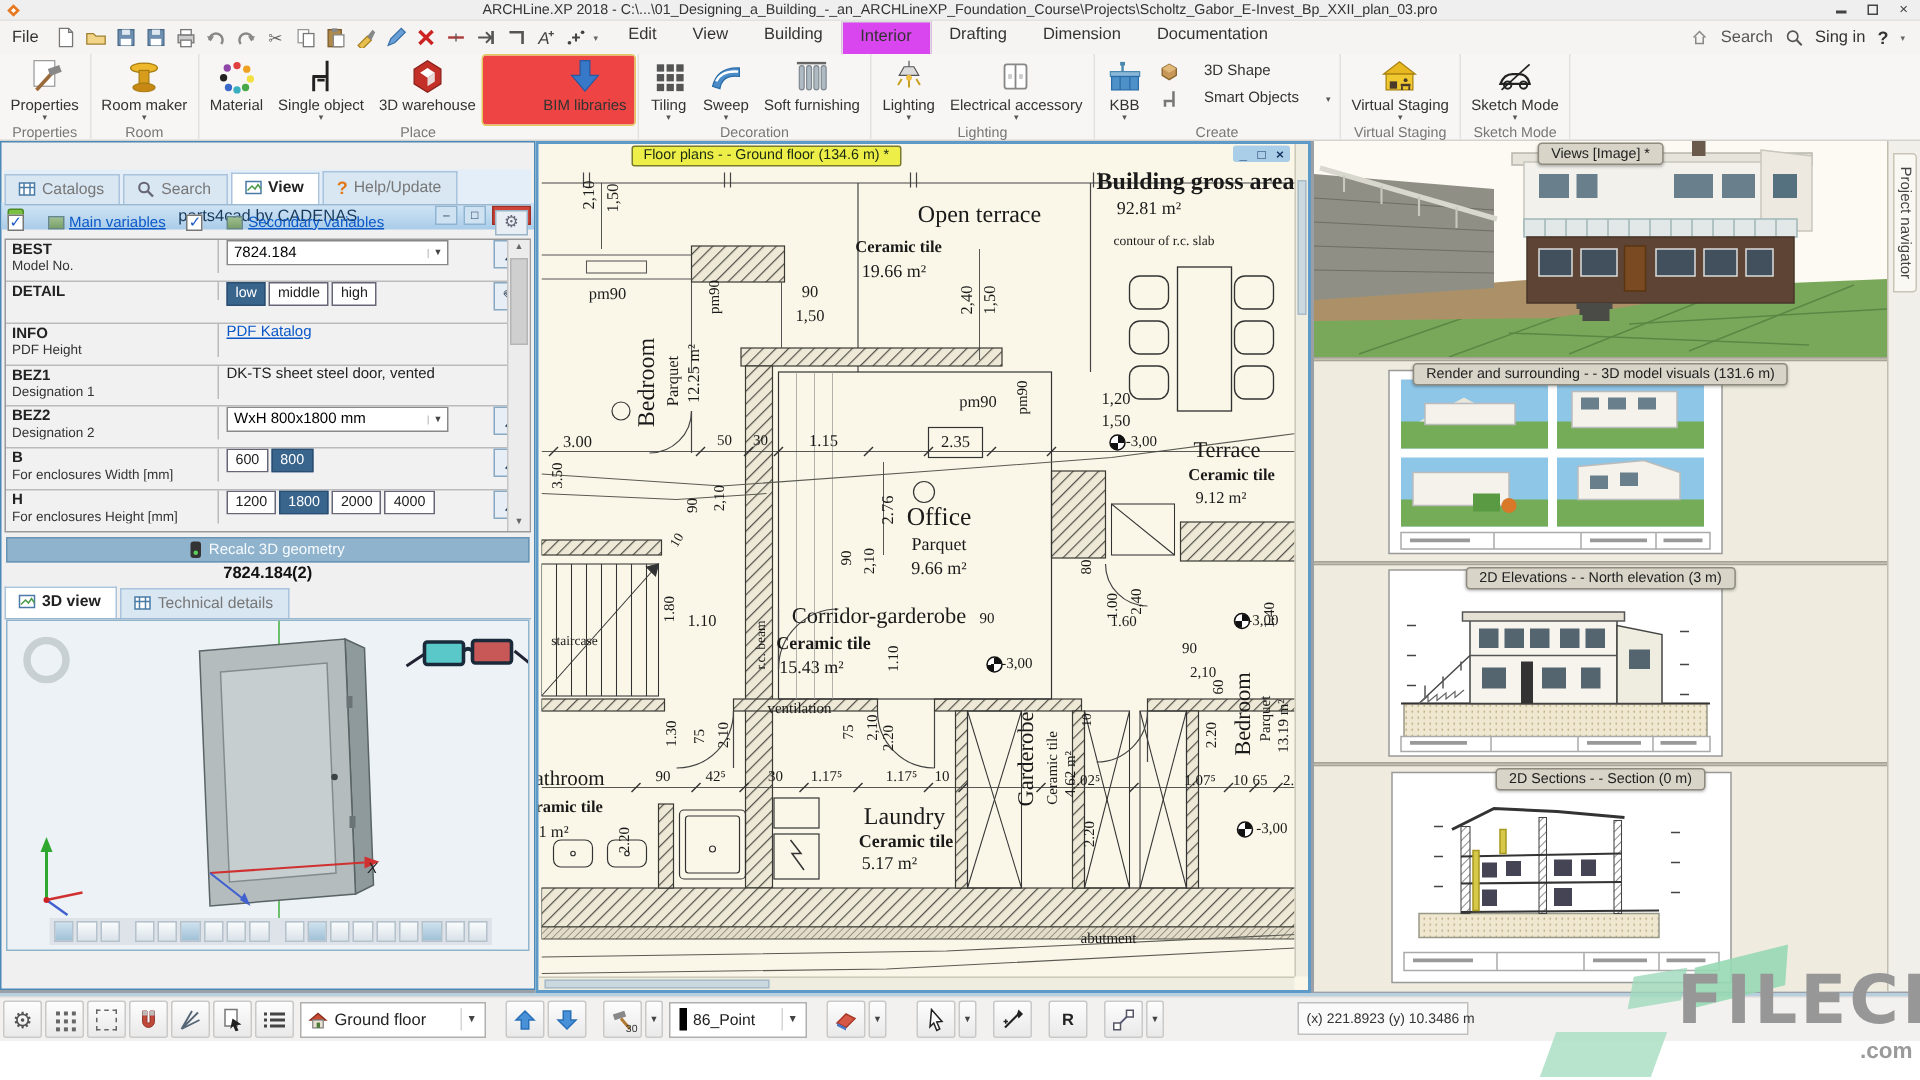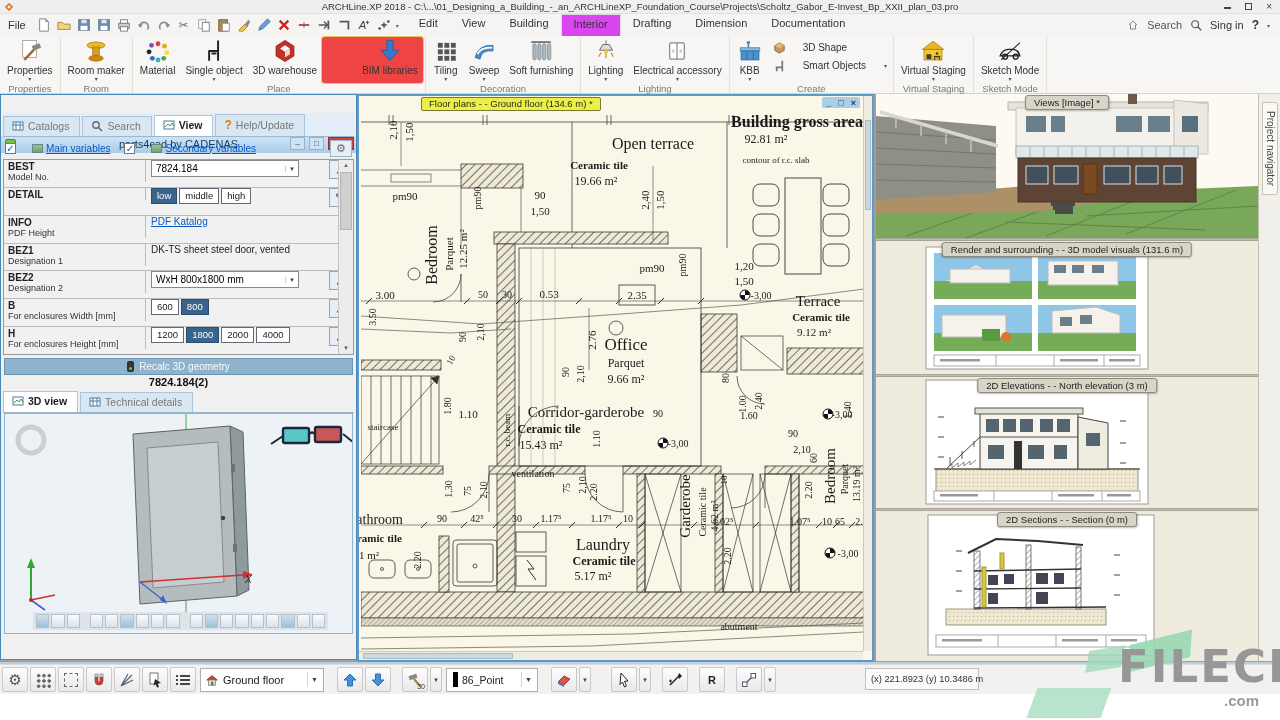--- a/index.html
+++ b/index.html
@@ -131,21 +131,21 @@
   .nsplit { position:absolute; left:0; width:382px; height:3px; background:#c2beb0; border-top:1px solid #a7a396; border-bottom:1px solid #a7a396;}
   #navstrip { position:absolute; left:1258px; top:0; width:22px; height:567px; background:#f1efe9; border-left:1px solid #c2beb0;}
   #navstrip .vlabel { margin:8px auto 0 auto; writing-mode:vertical-rl; font-size:10px; color:#444; background:#faf8f2;
     border:1px solid #c8c4b6; border-radius:0 3px 3px 0; padding:8px 1px; width:16px; text-align:center;}
   #filecr { position:absolute; left:1020px; top:630px; width:260px; height:90px; z-index:9;}
   #filecr .gsh { position:absolute; }
   #filecr .g1 { left:108px; top:8px; width:64px; height:26px; background:#97d8b4; transform:rotate(-14deg) skewX(-18deg); opacity:.9;}
   #filecr .g2 { left:12px; top:58px; width:74px; height:30px; background:#abdfc6; transform:skewX(-20deg); opacity:.85;}
   #filecr .g3 { left:68px; top:18px; width:34px; height:22px; background:#9fd9bd; transform:skewX(-20deg) rotate(-10deg); opacity:.8;}
   #filecr .ftxt { position:absolute; left:98px; top:10px; font-size:45px; font-weight:bold; color:#979797; letter-spacing:2px; font-family:"DejaVu Sans", sans-serif;}
-  #filecr .fcom { position:absolute; left:204px; top:62px; font-size:15px; font-weight:bold; color:#9a9a9a;}
+  #filecr .fcom { position:absolute; left:220px; top:62px; font-size:15px; font-weight:bold; color:#9a9a9a;}
 
   
   #sb-line { position:absolute; left:0; top:662px; width:1280px; height:2px; background:#b8cfe0;}
   #statusbar { position:absolute; left:0; top:664px; width:1280px; height:30px; background:#f2f1ef; border-top:1px solid #dadada;
     display:flex; align-items:center; padding-left:2px; gap:2px;}
   .sbtn { width:26px; height:25px; border:1px solid #c9c9c9; background:linear-gradient(#fdfdfd,#e9e9e9); border-radius:2px;
     display:flex; align-items:center; justify-content:center; color:#555;}
   .sbtn svg { width:16px; height:16px;}
   .scaret { width:12px; height:25px; border:1px solid #c9c9c9; background:linear-gradient(#fdfdfd,#e9e9e9); border-radius:2px;
     display:flex; align-items:center; justify-content:center; font-size:6px; color:#444;}
@@ -1156,21 +1156,21 @@
             <span style="left: 400px; top: 187px; font-size: 10px;">-3,00</span>
             <span style="left: 457px; top: 193px; font-size: 15px;">Terrace</span>
             <span style="left: 460px; top: 209px; font-size: 11px; font-weight: bold;">Ceramic tile</span>
             <span style="left: 453px; top: 224px; font-size: 11px;">9.12 m²</span>
             <span style="left: 71px; top: 147px; font-size: 16px; transform: translate(-50%, -50%) rotate(-90deg);">Bedroom</span>
             <span style="left: 88px; top: 146px; font-size: 11px; transform: translate(-50%, -50%) rotate(-90deg);">Parquet</span>
             <span style="left: 102px; top: 141px; font-size: 11px; transform: translate(-50%, -50%) rotate(-90deg);">12.25 m²</span>
             <span style="left: 24px; top: 187px; font-size: 11px;">3.00</span>
             <span style="left: 122px; top: 186px; font-size: 10px;">50</span>
             <span style="left: 146px; top: 186px; font-size: 10px;">30</span>
-            <span style="left: 188px; top: 186px; font-size: 11px;">0.53</span>
+            <span style="left: 188px; top: 186px; font-size: 11px;">1.15</span>
             <span style="left: 276px; top: 187px; font-size: 11px;">2.35</span>
             <span style="left: 11px; top: 209px; font-size: 10px; transform: translate(-50%, -50%) rotate(-90deg);">3.50</span>
             <span style="left: 101px; top: 229px; font-size: 10px; transform: translate(-50%, -50%) rotate(-90deg);">90</span>
             <span style="left: 119px; top: 224px; font-size: 10px; transform: translate(-50%, -50%) rotate(-90deg);">2,10</span>
             <span style="left: 90px; top: 252px; font-size: 9px; transform: translate(-50%, -50%) rotate(-60deg);">10</span>
             <span style="left: 265px; top: 237px; font-size: 17px;">Office</span>
             <span style="left: 265px; top: 255px; font-size: 12px;">Parquet</span>
             <span style="left: 265px; top: 271px; font-size: 12px;">9.66 m²</span>
             <span style="left: 231px; top: 232px; font-size: 11px; transform: translate(-50%, -50%) rotate(-90deg);">2.76</span>
             <span style="left: 204px; top: 264px; font-size: 10px; transform: translate(-50%, -50%) rotate(-90deg);">90</span>

